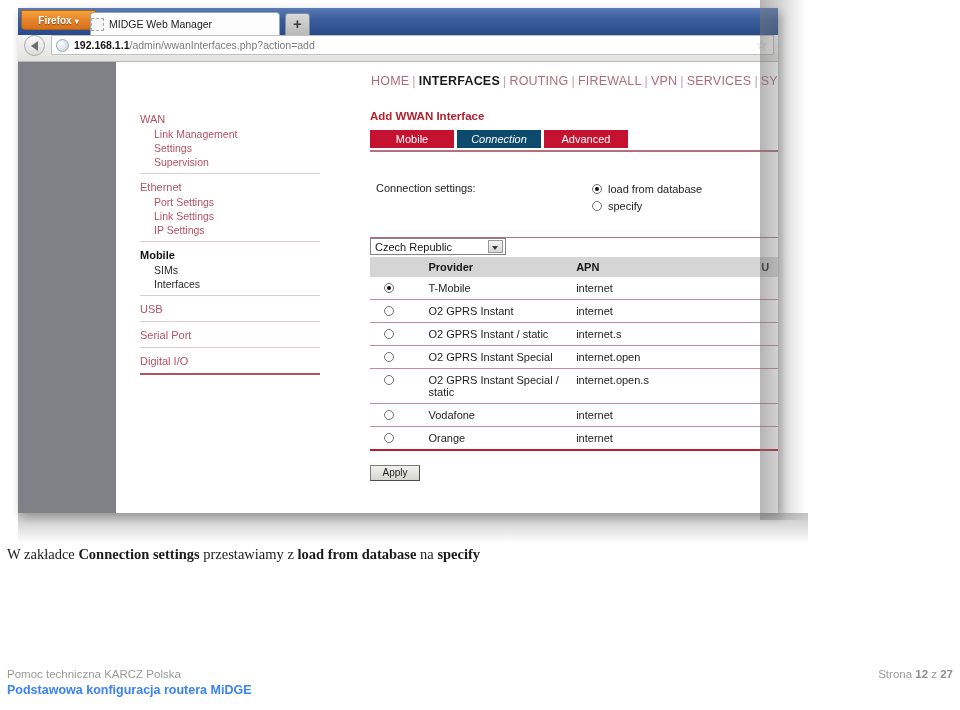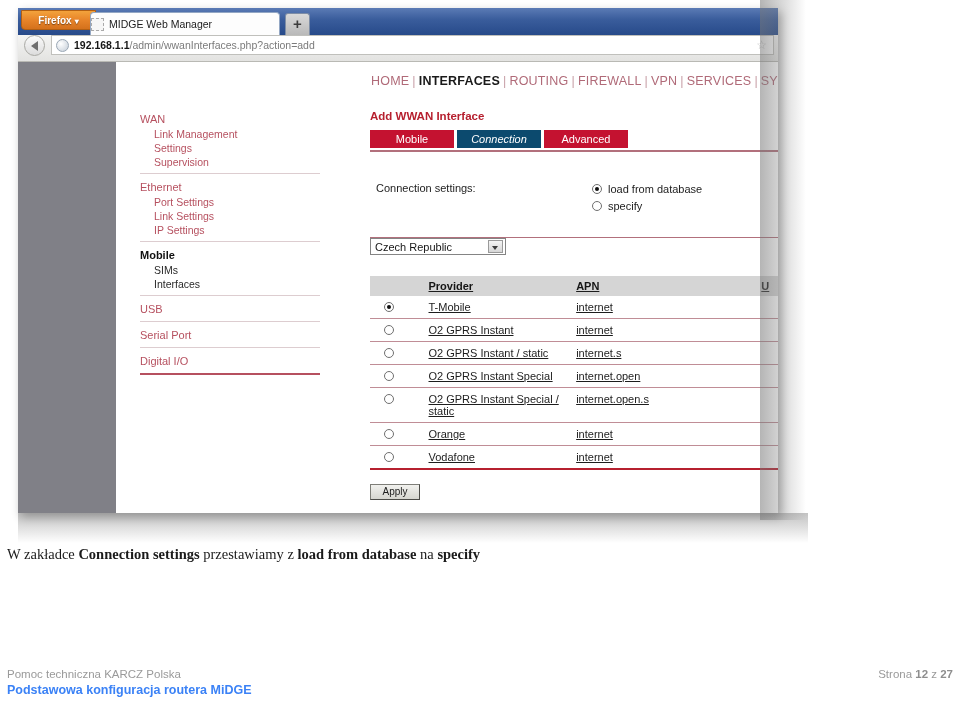--- a/index.html
+++ b/index.html
@@ -303,27 +303,26 @@
     content: "";
     position: absolute; left: 3px; top: 5px;
     width: 0; height: 0;
     border-left: 3.5px solid transparent;
     border-right: 3.5px solid transparent;
     border-top: 4px solid #3b3b3b;
   }
 
   
   .ptable {
-    margin-top: 21px;
+    margin-top: 2px;
     width: 430px;
     border-collapse: collapse;
     font-family: "Liberation Sans", sans-serif;
     font-size: 11px;
     color: #1d1d1d;
-    text-decoration: underline;
   }
   .ptable thead th {
     background: #d5d5d5;
     font-weight: bold;
     text-align: left;
     padding: 4px 0 4px 0;
     font-size: 11px;
     color: #151515;
   }
   .ptable td {
@@ -539,29 +538,29 @@
                   <div class="cell-radio"></div>
                 </td>
                 <td class="col-provider">O2 GPRS Instant Special / static</td>
                 <td class="col-apn">internet.open.s</td>
                 <td class="col-user"></td>
               </tr>
               <tr>
                 <td class="col-radio">
                   <div class="cell-radio"></div>
                 </td>
+                <td class="col-provider">Vodafone</td>
+                <td class="col-apn">internet</td>
+                <td class="col-user"></td>
+              </tr>
+              <tr>
+                <td class="col-radio">
+                  <div class="cell-radio"></div>
+                </td>
                 <td class="col-provider">Orange</td>
-                <td class="col-apn">internet</td>
-                <td class="col-user"></td>
-              </tr>
-              <tr>
-                <td class="col-radio">
-                  <div class="cell-radio"></div>
-                </td>
-                <td class="col-provider">Vodafone</td>
                 <td class="col-apn">internet</td>
                 <td class="col-user"></td>
               </tr>
             </tbody>
         </table>
 
         <div class="apply-btn">Apply</div>
       </div>
     </div>
   </div>

